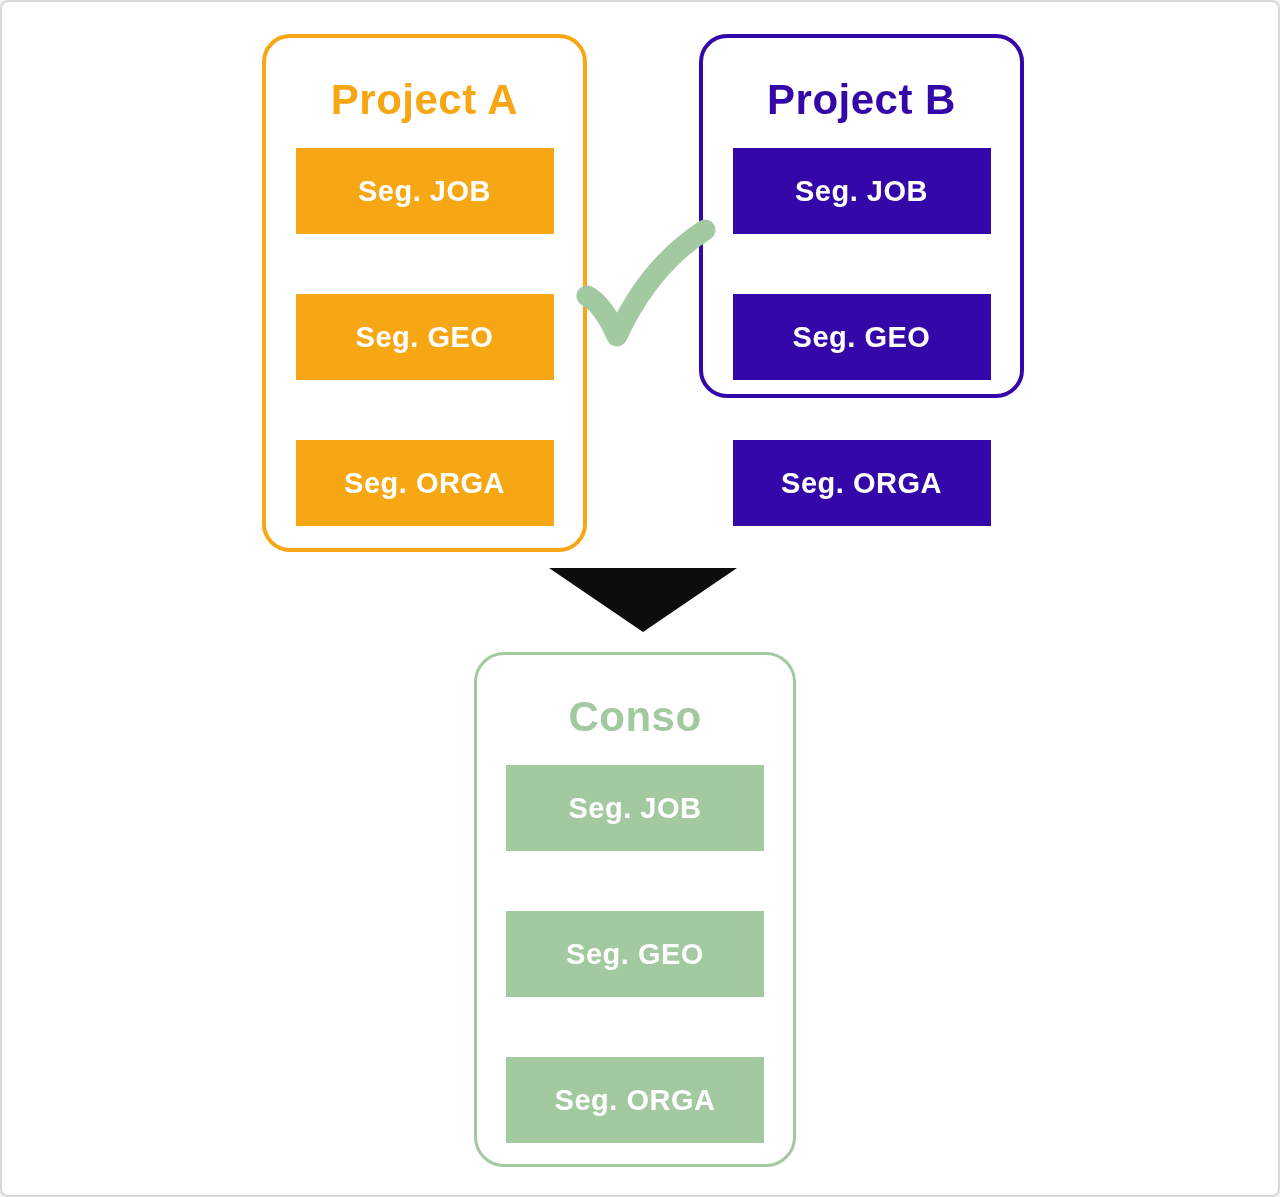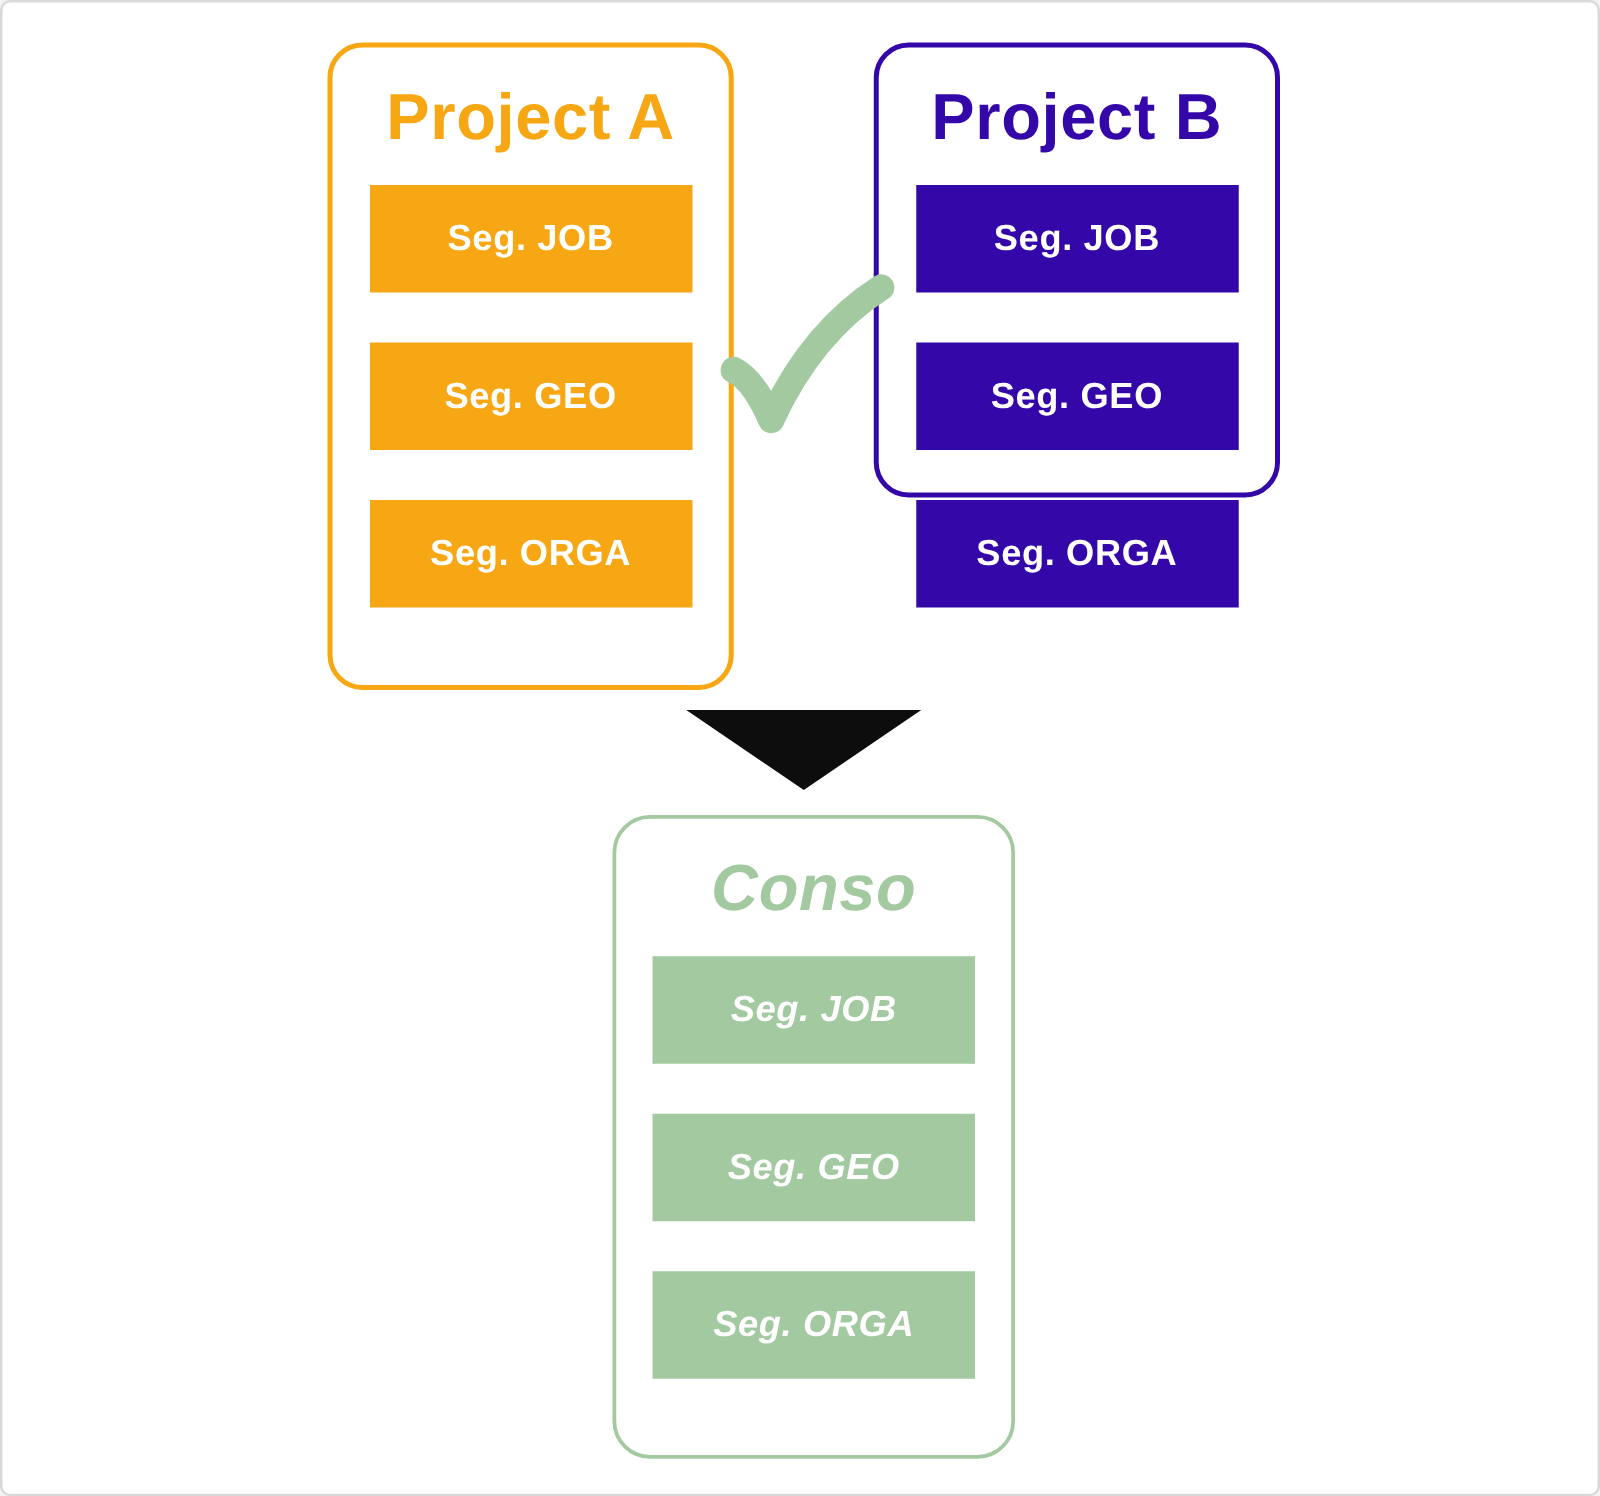--- a/index.html
+++ b/index.html
@@ -22,31 +22,31 @@
   
   .box {
     position: absolute;
     background: #ffffff;
     display: flex;
     flex-direction: column;
     align-items: center;
   }
 
   .box-title {
-    margin-top: 26px;
-    font-size: 52px;
+    margin-top: 38px;
+    font-size: 42px;
     font-weight: bold;
     letter-spacing: 0.5px;
   }
 
   .segments {
     margin-top: 24px;
     display: flex;
     flex-direction: column;
-    gap: 40px;
+    gap: 60px;
   }
 
   .segment {
     width: 258px;
     height: 86px;
     display: flex;
     align-items: center;
     justify-content: center;
     color: #ffffff;
     font-size: 29px;
@@ -73,27 +73,26 @@
     width: 325px;
     height: 364px;
     border: 4px solid var(--color-project-b, #3408a8);
     border-radius: 28px;
   }
   .project-b .box-title { color: var(--color-project-b, #3408a8); }
   .project-b .segment   { background: var(--color-project-b, #3408a8); }
 
   
   .conso {
-    left: 488px;
+    left: 472px;
     top: 650px;
     width: 322px;
     height: 515px;
     border: 3px solid var(--color-conso, #a3c9a0);
     border-radius: 30px;
-    font-style: italic;
   }
   .conso .box-title { color: var(--color-conso, #a3c9a0); }
   .conso .segment   { background: var(--color-conso, #a3c9a0); }
 
   
   .checkmark {
     position: absolute;
     left: 567px;
     top: 212px;
     width: 150px;

